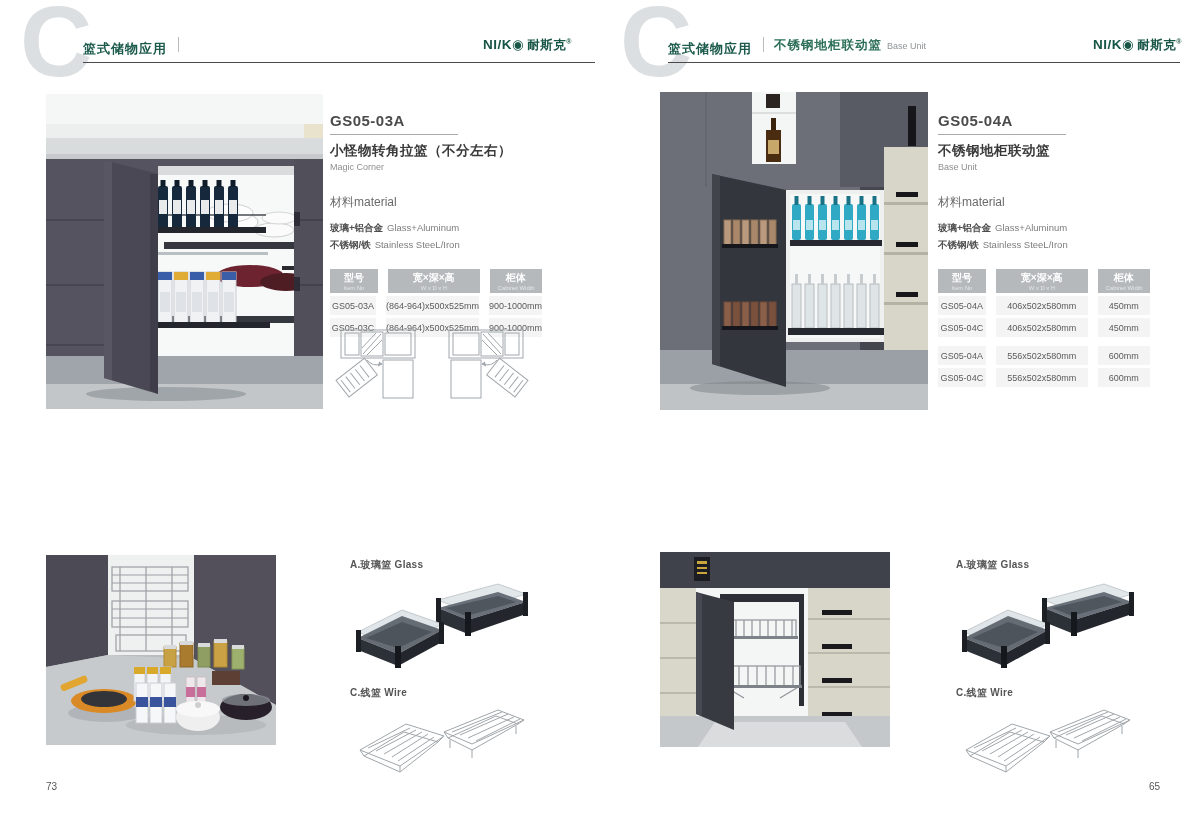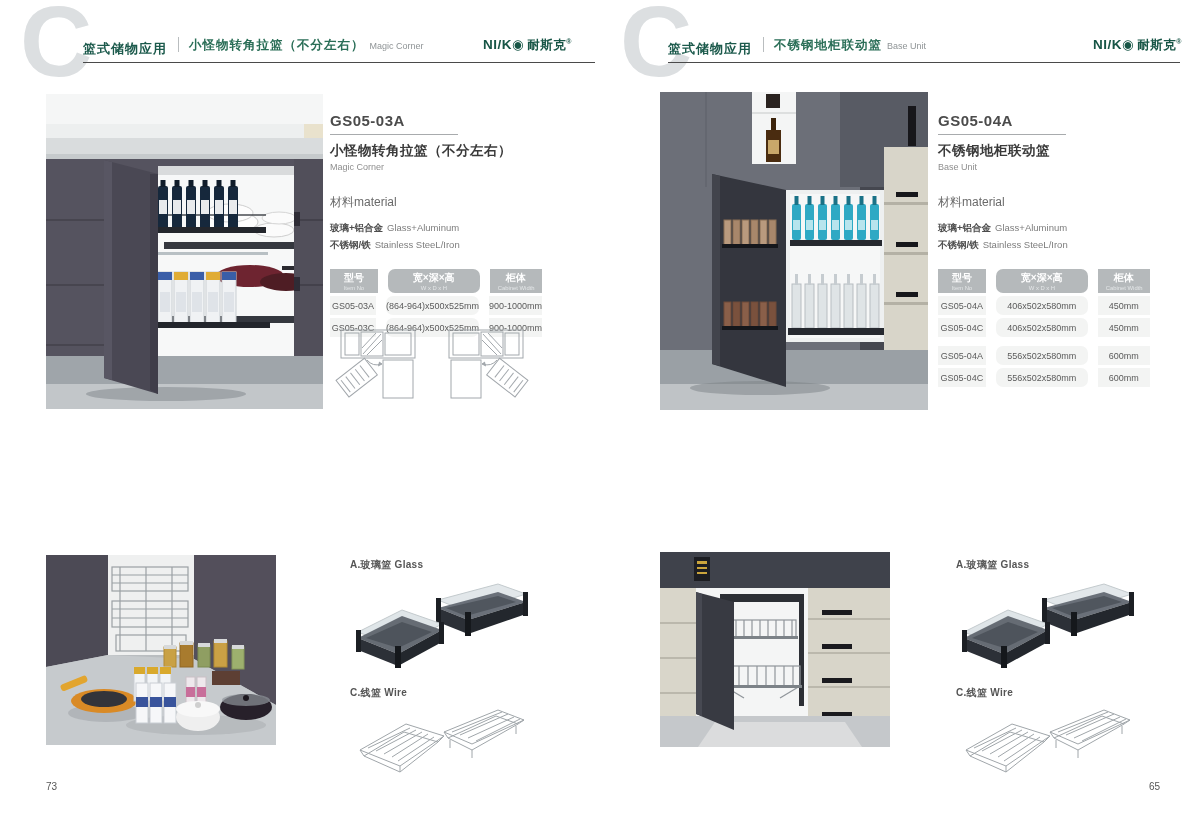--- a/index.html
+++ b/index.html
@@ -40,21 +40,21 @@
   .mat-lines { margin-top:8px; }
   .mat-line { font-size:9.5px; line-height:1.8; }
   .mat-line .cn { font-weight:bold; color:#4c4c4c;text-align:right; }
   .mat-line .en { color:#7d7d7d; margin-left:4px; }
 
   .ptable { margin-top:16px; width:212px; }
   .trow { display:flex; gap:10px; margin-top:3px; }
   .trow.head { margin-top:0; }
   .trow.group-gap { margin-top:9px; }
   .tc { text-align:center; }
-  .c1 { width:52px; } .c2 { width:100px;border-radius:7px; } .c3 { width:57px; }
+  .c1 { width:52px; } .c2 { width:100px; } .c3 { width:57px; }
   .head .tc { background:#b5b9bb; color:#ffffff; padding:3px 0 2px; }
   .head .hcn { font-size:10px; font-weight:bold; display:block; line-height:1.2; }
   .head .hen { font-size:6.5px; color:#e4e7e8; display:block; transform:scale(.9); }
   .body-row .tc { background:#f3f4f3; color:#5a5a5a; font-size:9px; padding:4.5px 0; white-space:nowrap; }
 
   .diagram { position:absolute; top:318px; z-index:1; }
   .diagram.d1 { left:335px; } .diagram.d2 { left:443px; }
 
   .components { position:absolute; left:350px; top:558px; width:190px; z-index:1; }
   .page-right .components { left:356px; }
@@ -69,21 +69,20 @@
 <body>
 
 <div class="spread">
 
   <section class="page page-left">
     <div class="watermark">C</div>
 
     <div class="header">
       <span class="cat">篮式储物应用</span>
       <span class="hdiv"></span>
-      <span class="sub"><span>小怪物转角拉篮（不分左右）</span><span class="sub-en">Magic Corner</span></span>
       <span class="logo"><span>NI/K◉</span><span class="cn">耐斯克</span><span class="reg">®</span></span>
     </div>
     <div class="rule"></div>
 
     <div class="photo photo-top">
       <svg width="277" height="315" viewBox="0 0 277 315">
         <rect width="277" height="315" fill="#edefef"></rect>
         <rect width="277" height="30" fill="#f5f6f6"></rect>
         <rect y="44" width="277" height="18" fill="#d9dcdd"></rect>
         <rect y="60" width="277" height="5" fill="#c6cacc"></rect>

